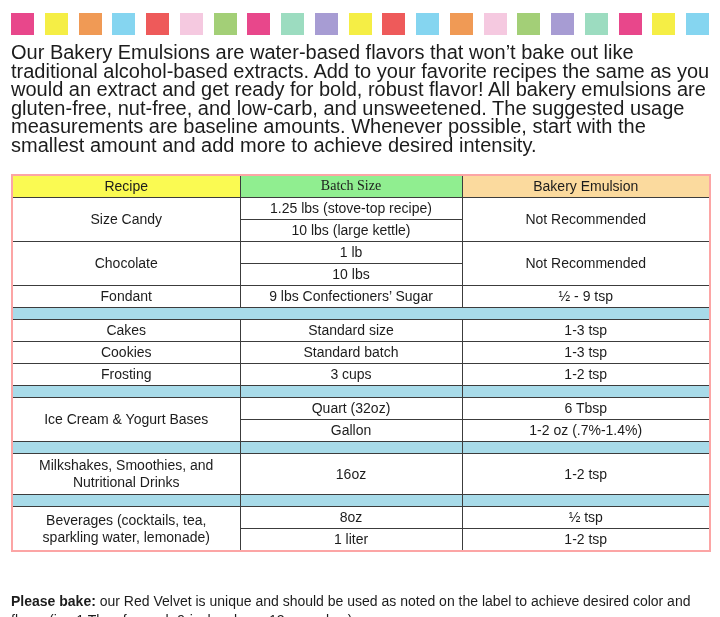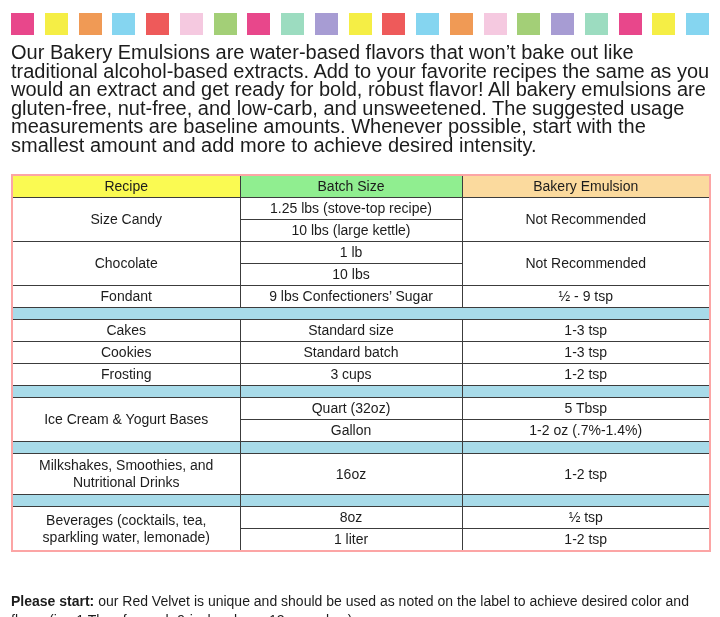--- a/index.html
+++ b/index.html
@@ -48,21 +48,21 @@
     border: 1.5px solid #3c3c3c;
     text-align: center;
     vertical-align: middle;
     padding: 1px 4px;
     height: 19px;
     line-height: 1.18;
     font-weight: 400;
   }
   .usage { border: 2px solid #fca5a5; }
   .usage th.h-recipe   { background: var(--header-recipe-bg); }
-  .usage th.h-batch    { background: var(--header-batch-bg); }
+  .usage th.h-batch    { background: var(--header-batch-bg); font-family: Liberation Serif, serif; }
   .usage th.h-emulsion { background: var(--header-emulsion-bg); text-align: center; }
   .usage tr.spacer td { background: var(--spacer-bg); height: 11px; padding: 0; }
   .usage tr.tall td { height: 38px; }
 
   
   .note {
     margin-top: 40px;
     width: 700px;
     font-size: 14px;
     line-height: 19px;
@@ -160,21 +160,21 @@
 
       <tr class="spacer">
         <td></td>
         <td></td>
         <td></td>
       </tr>
 
       <tr>
         <td rowspan="2">Ice Cream &amp; Yogurt Bases</td>
         <td>Quart (32oz)</td>
-        <td>5 Tbsp</td>
+        <td>6 Tbsp</td>
       </tr>
       <tr>
         <td>Gallon</td>
         <td>1-2 oz (.7%-1.4%)</td>
       </tr>
 
       <tr class="spacer">
         <td></td>
         <td></td>
         <td></td>
@@ -198,16 +198,16 @@
         <td>½ tsp</td>
       </tr>
       <tr>
         <td>1 liter</td>
         <td>1-2 tsp</td>
       </tr>
     </tbody>
   </table>
 
   <p class="note">
-    <span class="b">Please start:</span><span> our Red Velvet is unique and should be used as noted on the label to achieve desired color and flavor (i.e. 1 Tbsp for each 9-inch cake or 12 cupcakes).</span>
+    <span class="b">Please bake:</span><span> our Red Velvet is unique and should be used as noted on the label to achieve desired color and flavor (i.e. 1 Tbsp for each 9-inch cake or 12 cupcakes).</span>
   </p>
 
 </div>
 
 </body></html>

